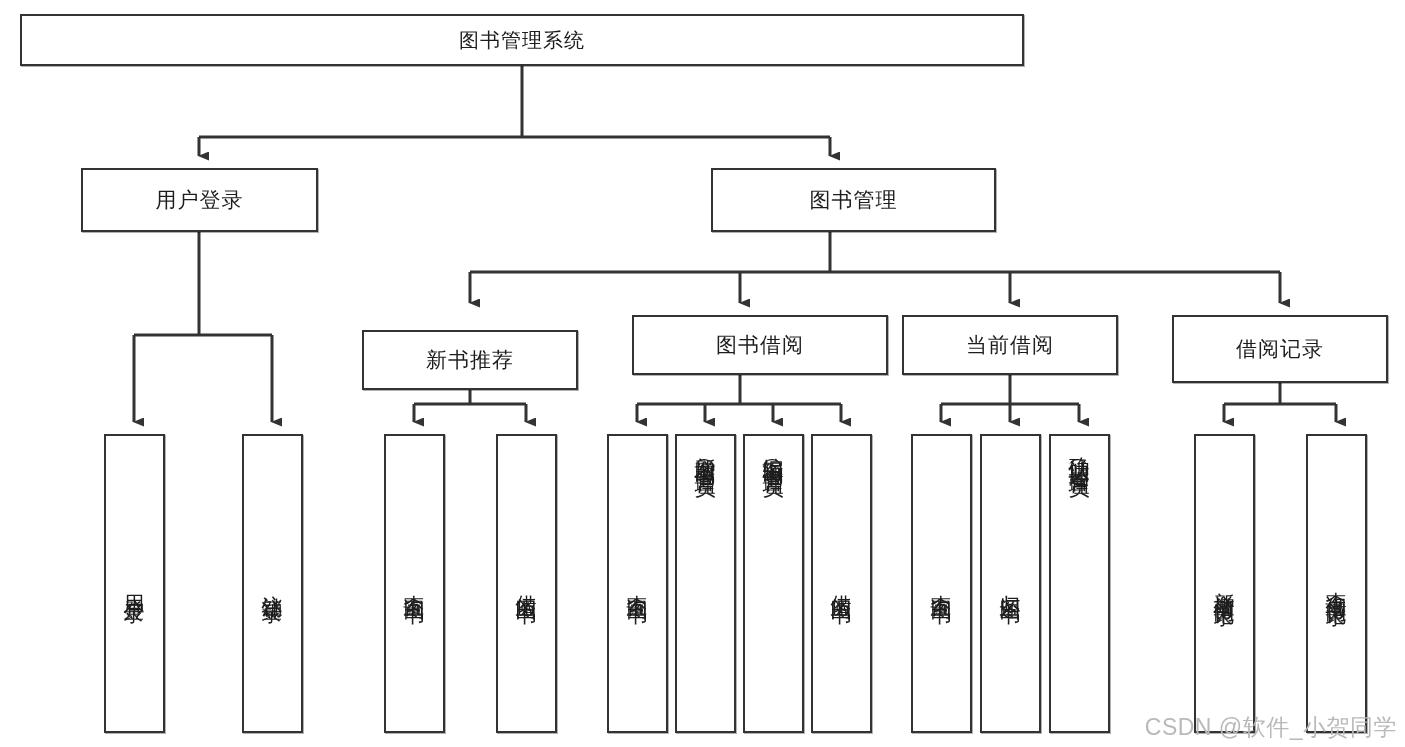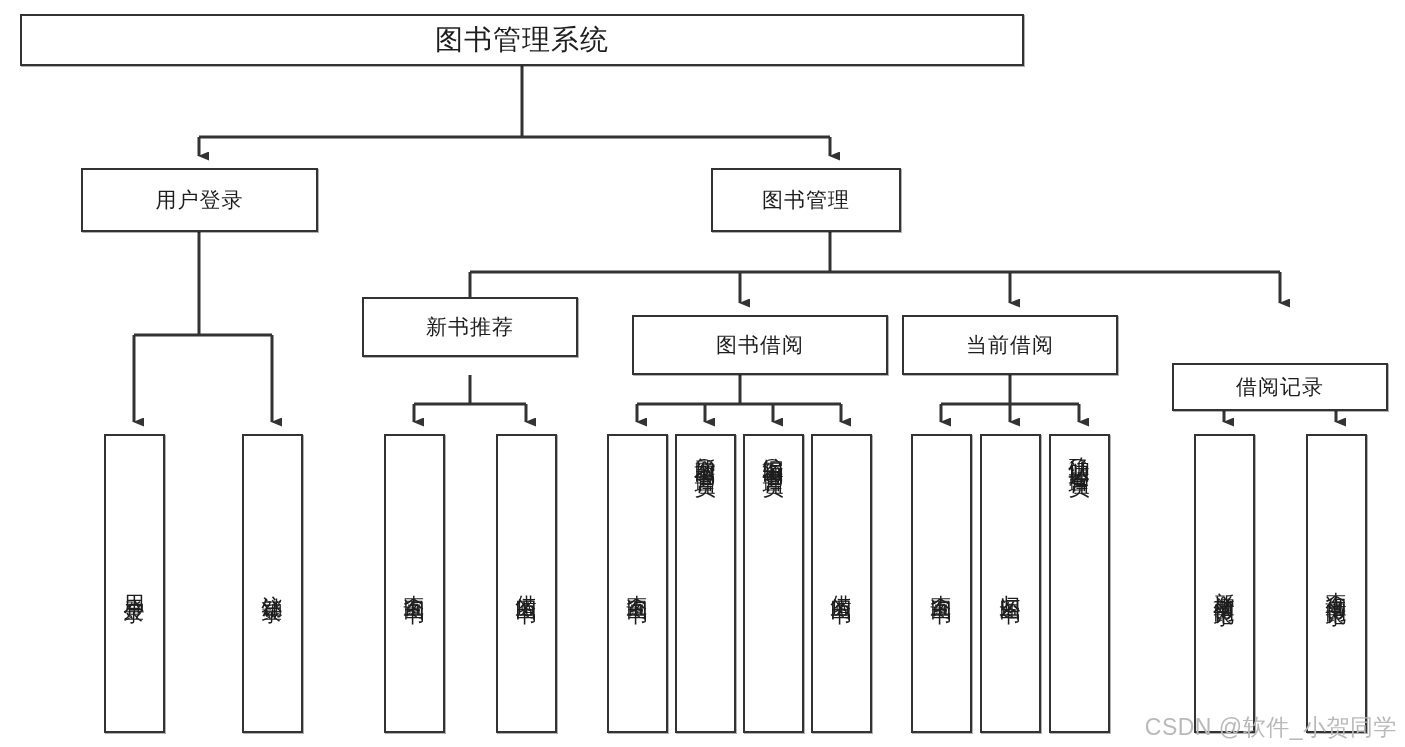--- a/index.html
+++ b/index.html
@@ -37,21 +37,21 @@
     justify-content: center;
     color: #1d1d1d;
     z-index: 3;
   }
   .node.h {
     font-size: 21px;
     letter-spacing: 1px;
     white-space: nowrap;
   }
   .node.h.root {
-    font-size: 28px;
+    font-size: 20px;
     text-align: right;
   }
   .node.v {
     writing-mode: vertical-rl;
     text-orientation: upright;
     font-size: 21px;
     letter-spacing: 3px;
     line-height: 1;
     padding-top: 4px;
     padding-bottom: 4px;
@@ -128,29 +128,29 @@
       <path d="M1224,404 L1336,404"></path>
       <path d="M1224,404 L1224,422" marker-end="url(#arw)"></path>
       <path d="M1336,404 L1336,422" marker-end="url(#arw)"></path>
     </g>
   </svg>
 
   <div class="node h root" style="left:20px; top:14px; width:1004px; height:52px;">图书管理系统</div>
 
   <div class="node h" style="left:81px; top:168px; width:237px; height:64px;">用户登录</div>
 
-  <div class="node h" style="left:711px; top:168px; width:190px; height:64px;">图书管理</div>
+  <div class="node h" style="left:711px; top:168px; width:285px; height:64px;">图书管理</div>
 
-  <div class="node h" style="left:362px; top:297px; width:216px; height:60px;text-align:center;">新书推荐</div>
+  <div class="node h" style="left:362px; top:330px; width:216px; height:60px;text-align:center;">新书推荐</div>
 
   <div class="node h" style="left:632px; top:315px; width:256px; height:60px;">图书借阅</div>
 
   <div class="node h" style="left:902px; top:315px; width:216px; height:60px;font-family:Liberation Serif, serif;">当前借阅</div>
 
-  <div class="node h" style="left:1172px; top:315px; width:216px; height:48px;margin-top:48px;">借阅记录</div>
+  <div class="node h" style="left:1172px; top:315px; width:216px; height:68px;">借阅记录</div>
 
   <div class="node v midtext" style="left:104px; top:434px; width:61px; height:299px;">用户登录</div>
 
   <div class="node v midtext" style="left:242px; top:434px; width:61px; height:299px;">注销登录</div>
 
   <div class="node v midtext" style="left:384px; top:434px; width:61px; height:299px;">查询图书</div>
 
   <div class="node v midtext" style="left:496px; top:434px; width:61px; height:299px;">借阅图书</div>
 
   <div class="node v midtext" style="left:607px; top:434px; width:61px; height:299px;">查询图书</div>

